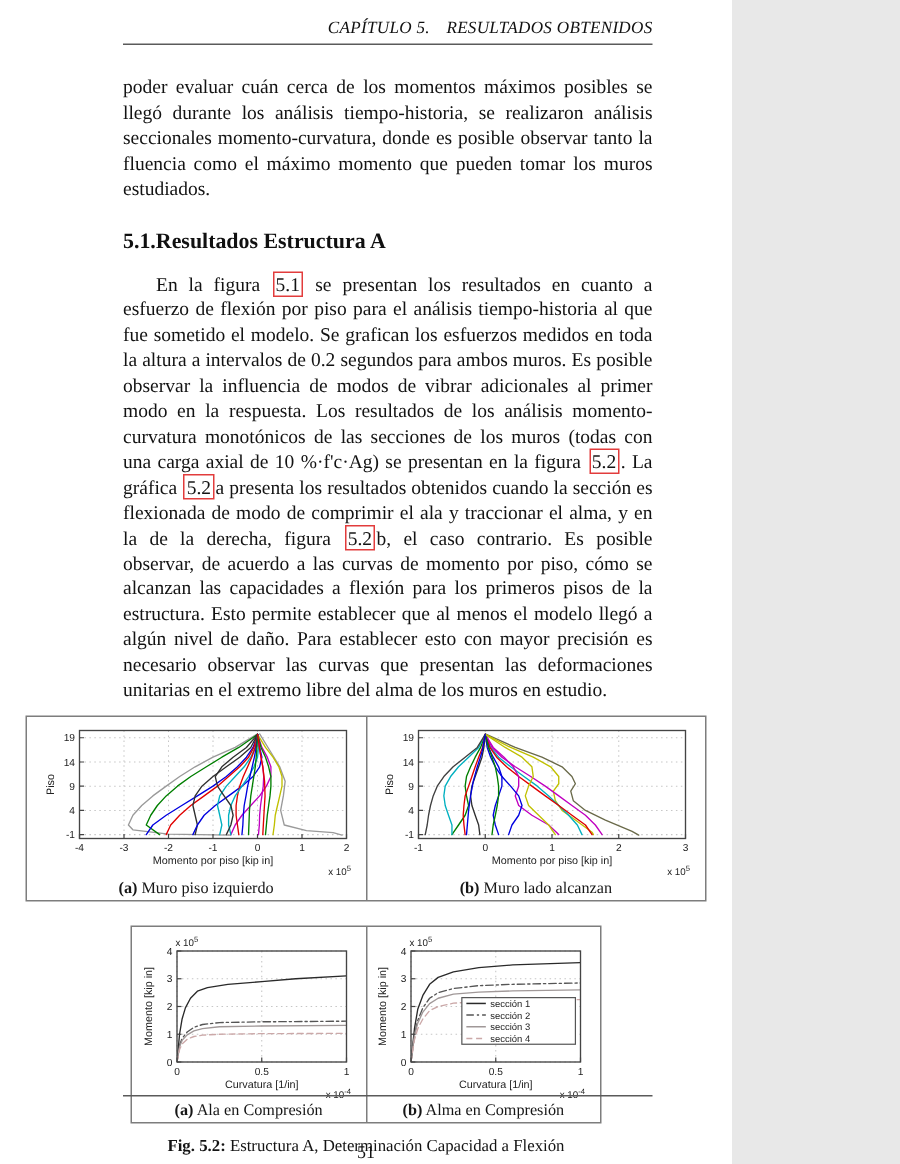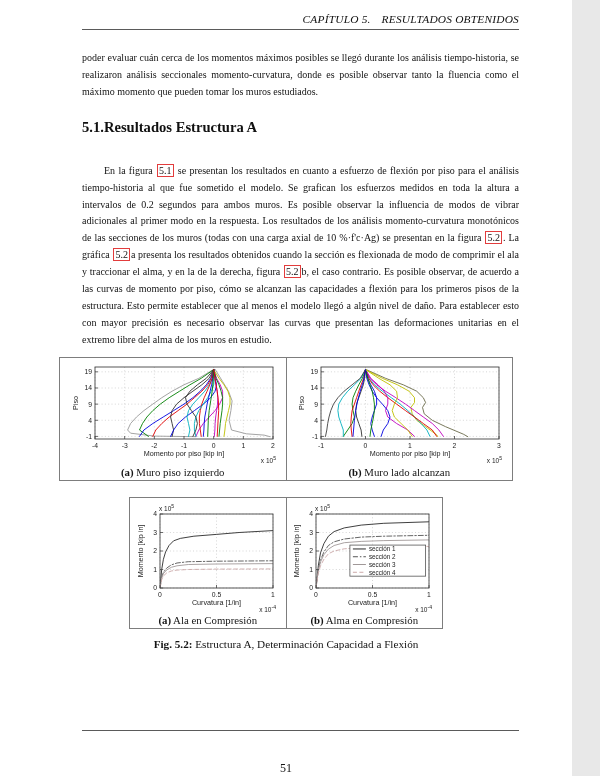--- a/index.html
+++ b/index.html
@@ -1,24 +1,24 @@
 <!DOCTYPE html>
 <html><head>
 <meta charset="utf-8">
 <style>
   html,body{margin:0;padding:0;background:#e8e8e8;}
-  .page{width:572px;height:776px;background:#ffffff;position:relative;overflow:hidden;
+  .page{width:488px;height:776px;background:#ffffff;position:relative;overflow:hidden;
         font-family:"Liberation Serif","DejaVu Serif",serif;color:#151515;}
   .running-header{margin:13px 53px 0 82px;text-align:right;font-style:italic;
         font-size:11.4px;letter-spacing:.2px;color:#111;}
   .hsp{display:inline-block;width:11px;}
   .header-rule{margin:4px 53px 0 82px;height:0;border-top:1.4px solid #5a5a5a;}
-  .body-par{margin:20px 53px 0 82px;text-align:justify;font-size:10px;
+  .body-par{margin:20px 53px 0 82px;text-align:justify;font-size:13px;
         line-height:16.9px;color:#131313;}
-  .body-par.indent{text-indent:22px;margin-top:27px;}
+  .body-par.indent{text-indent:22px;margin-top:12px;}
   .section-heading{margin:18px 53px 0 82px;font-size:14.6px;font-weight:bold;color:#101010;}
   .section-heading .sec-num{}
   .ref{border:1px solid #e23c3c;padding:0 1px;margin:0 1px;color:inherit;cursor:pointer;}
   .figure-frame{margin:8px auto 0;border:1px solid #7d7d7d;display:flex;background:#fff;}
   .fig51{width:452px;}
   .fig52{width:312px;margin-top:16px;}
   .subfig{flex:1;display:flex;flex-direction:column;align-items:center;padding:4px 0 2px;}
   .subfig + .subfig{border-left:1px solid #7d7d7d;}
   .subcaption{font-size:10.8px;margin-top:0;color:#161616;white-space:nowrap;}
   .fig-caption{text-align:center;margin-top:8px;font-size:11.2px;color:#141414;}

